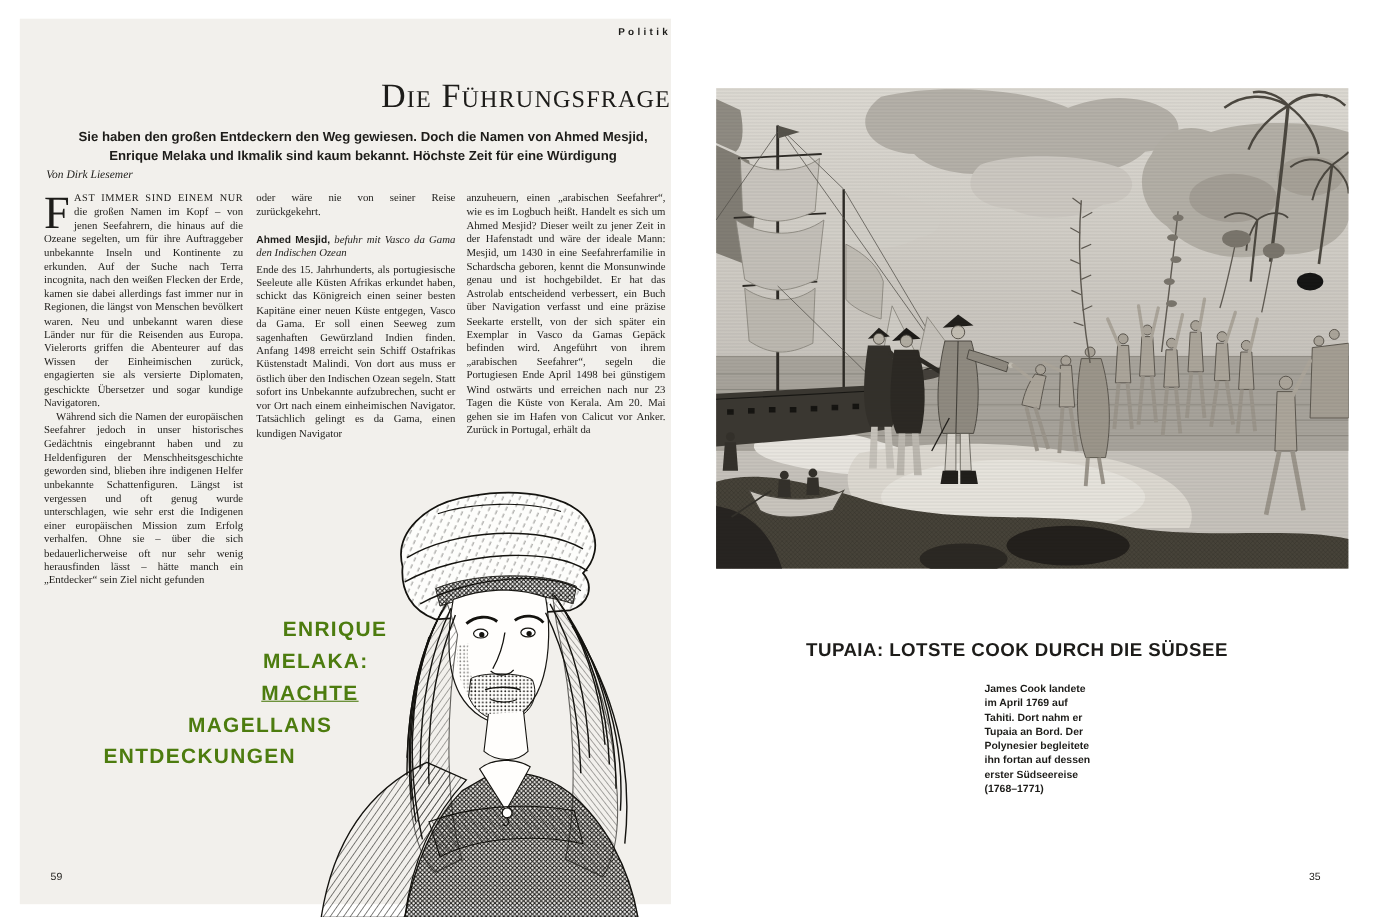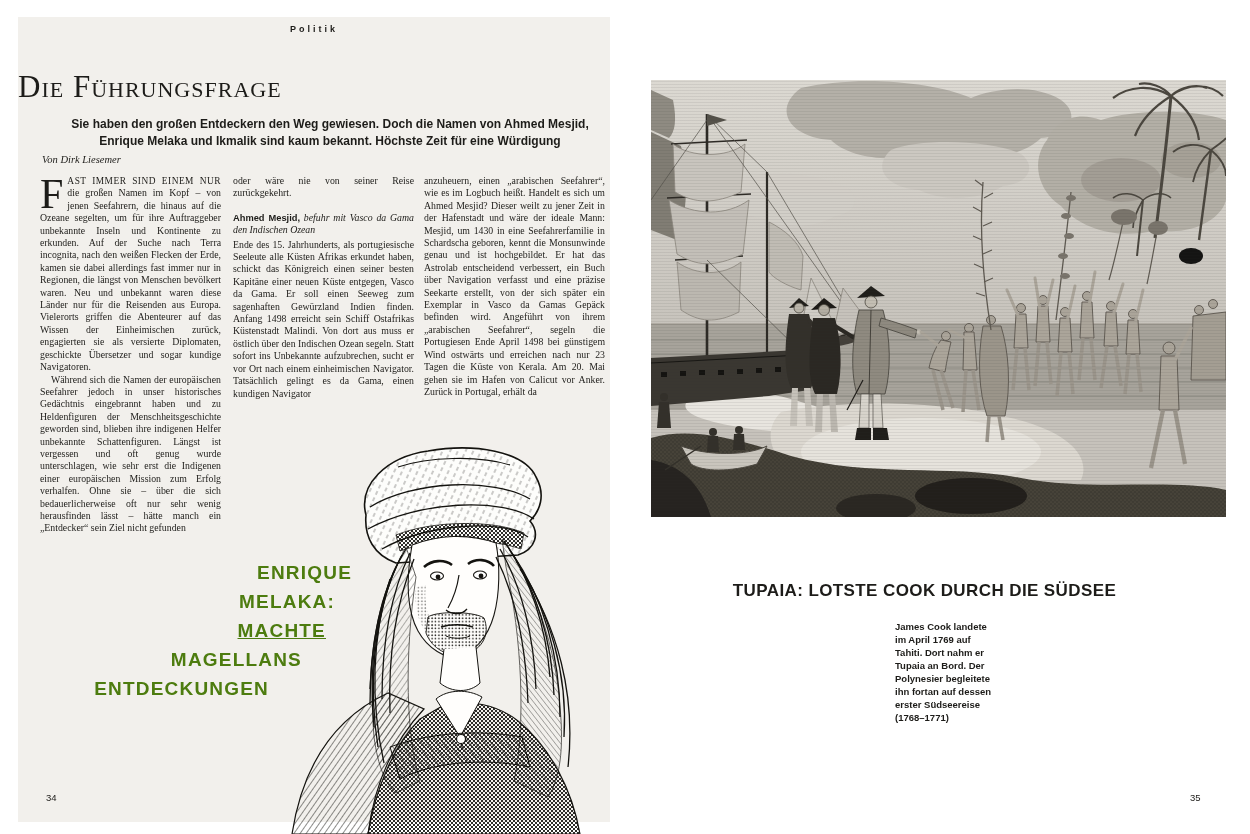--- a/index.html
+++ b/index.html
@@ -6,26 +6,26 @@
   body{
     width:1250px;height:834px;position:relative;overflow:hidden;
     background:#ffffff;color:#1d1c19;
     font-family:"Liberation Serif", serif;
   }
   .left-page{
     position:absolute;left:18px;top:17px;width:592px;height:805px;
     background:#f2f0ec;
   }
   .kicker{
-    position:absolute;top:7px;left:0;width:100%;text-align:center;
+    position:absolute;top:7px;left:0;width:100%;text-align:right;
     font-family:"Liberation Sans",sans-serif;font-weight:bold;
     font-size:9px;letter-spacing:3px;
   }
   .title{
-    position:absolute;top:52px;left:0;width:100%;text-align:left;
+    position:absolute;top:52px;left:0;width:100%;text-align:right;
     font-variant:small-caps;font-weight:500;font-size:31px;letter-spacing:1px;
   }
   .standfirst{
     position:absolute;top:99px;left:0;width:100%;text-align:center;
     font-family:"Liberation Sans",sans-serif;font-weight:bold;
     font-size:12px;line-height:16.5px;white-space:pre-line;padding-left:16px;
   }
   .byline{
     position:absolute;top:137px;left:24px;
     font-style:italic;font-size:10.5px;
@@ -180,21 +180,21 @@
     <path d="M226,104 C252,140 268,190 272,240" stroke-width="1.3"></path>
     <path d="M230,110 C258,150 274,204 276,258" stroke-width="1.3"></path>
     <path d="M234,116 C266,162 282,220 282,280" stroke-width="1.3"></path>
     <path d="M238,124 C272,174 290,238 286,300" stroke-width="1.3"></path>
     <path d="M242,132 C280,190 298,258 290,330" stroke-width="1.3"></path>
     <path d="M222,112 C244,150 256,200 258,252" stroke-width="1.3"></path>
     <path d="M218,120 C238,160 248,212 250,266" stroke-width="1.3"></path>
   </g>
 </svg>
 
-<div class="page-num pn-left">34</div>
+<div class="page-num pn-left">59</div>
 
 <svg class="engraving" viewBox="0 0 575 437" role="img">
   <defs>
     <linearGradient id="skyGrad" x1="0" y1="0" x2="0" y2="1">
       <stop offset="0" stop-color="#dcd9d2"></stop>
         <stop offset="0.6" stop-color="#c6c2bb"></stop>
     </linearGradient>
     <pattern id="pLines" width="4" height="3" patternUnits="userSpaceOnUse">
         <line x1="0" y1="1.5" x2="4" y2="1.5" stroke="rgba(52,49,44,0.12)" stroke-width="0.7"></line>
       </pattern>

